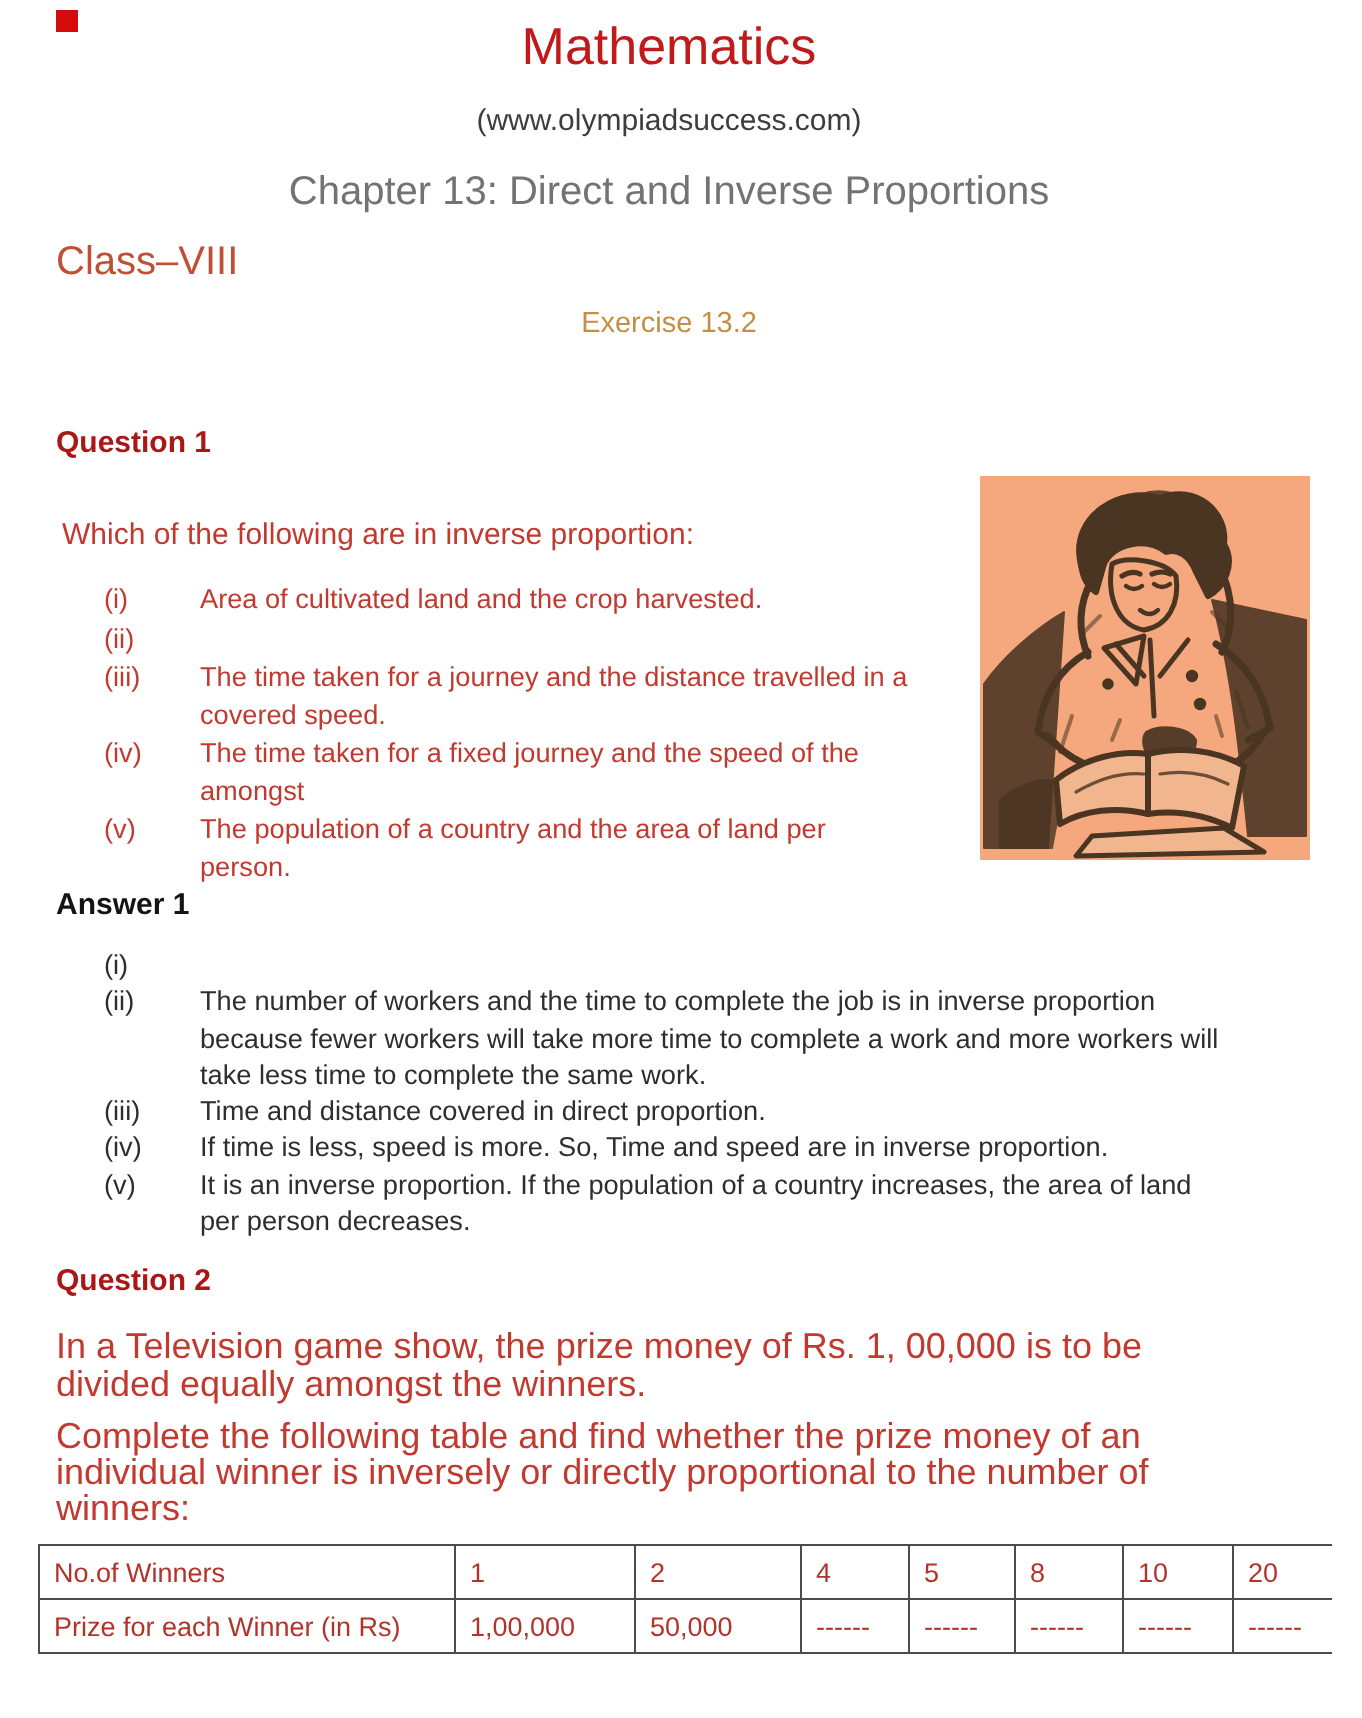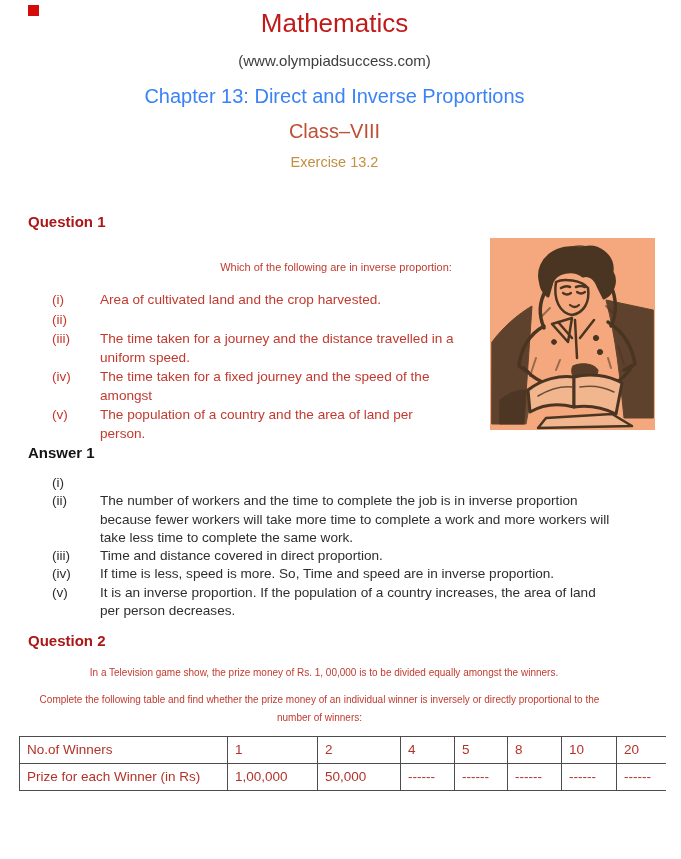--- a/index.html
+++ b/index.html
@@ -19,37 +19,37 @@
   .t-title{
     margin-top:8px;font-size:26px;line-height:30px;
     text-align:center;color:#c01a1a;font-weight:400;
   }
   .t-site{
     margin-top:14px;font-size:15px;line-height:18px;
     text-align:center;color:#3d3d3d;
   }
   .t-chapter{
     margin-top:14px;font-size:20px;line-height:24px;
-    text-align:center;color:#3b82f6;
+    text-align:center;color:#737373;
   }
   .t-class{
     margin-top:11px;font-size:20px;line-height:24px;
-    text-align:center;color:#bf4f35;
+    color:#bf4f35;
   }
   .t-exercise{
     margin-top:10px;font-size:14.5px;line-height:18px;
     text-align:center;color:#c38f42;
   }
   .q-head{
     margin-top:42px;font-size:15px;line-height:18px;
     font-weight:bold;color:#ab1616;
   }
   .q-intro{
     margin-top:28px;padding-left:3px;
-    font-size:11px;line-height:17px;color:#c23a2f;text-align:center;
+    font-size:15px;line-height:17px;color:#c23a2f;
   }
   .qlist{margin-top:15px;padding-left:24px;}
   .qlist .li{
     display:grid;grid-template-columns:48px 360px;
     font-size:13.6px;line-height:18.5px;color:#c23a2f;
     margin-bottom:1px;
   }
   .a-head{
     font-size:15px;line-height:18px;
     font-weight:bold;color:#141414;
@@ -58,21 +58,21 @@
   .alist .li{
     display:grid;grid-template-columns:48px 512px;
     font-size:13.6px;line-height:18.3px;color:#2e2e2e;
   }
   .q2-head{
     margin-top:12px;font-size:15px;line-height:18px;
     font-weight:bold;color:#ab1616;
   }
   .q2-para{
     margin-top:14px;width:592px;
-    font-size:10px;line-height:18.5px;color:#c23a2f;text-align:center;
+    font-size:18px;line-height:18.5px;color:#c23a2f;
   }
   .q2-para.second{margin-top:8px;width:583px;line-height:18px;}
   table.winners{
     border-collapse:collapse;
     margin:9px 0 12px -9px;
     width:653px;
     table-layout:fixed;
   }
   table.winners td{
     border:1px solid #4c4c4c;
@@ -107,21 +107,21 @@
     <div class="qlist">
       <div class="li">
         <span>(i)</span>
         <span>Area of cultivated land and the crop harvested.</span>
       </div>
       <div class="li">
         <span>(ii)</span>
       </div>
       <div class="li">
         <span>(iii)</span>
-        <span>The time taken for a journey and the distance travelled in a uniform speed.</span>
+        <span>The time taken for a journey and the distance travelled in a covered speed.</span>
       </div>
       <div class="li">
         <span>(iv)</span>
         <span>The time taken for a fixed journey and the speed of the amongst</span>
       </div>
       <div class="li">
         <span>(v)</span>
         <span>The population of a country and the area of land per person.</span>
       </div>
     </div>

